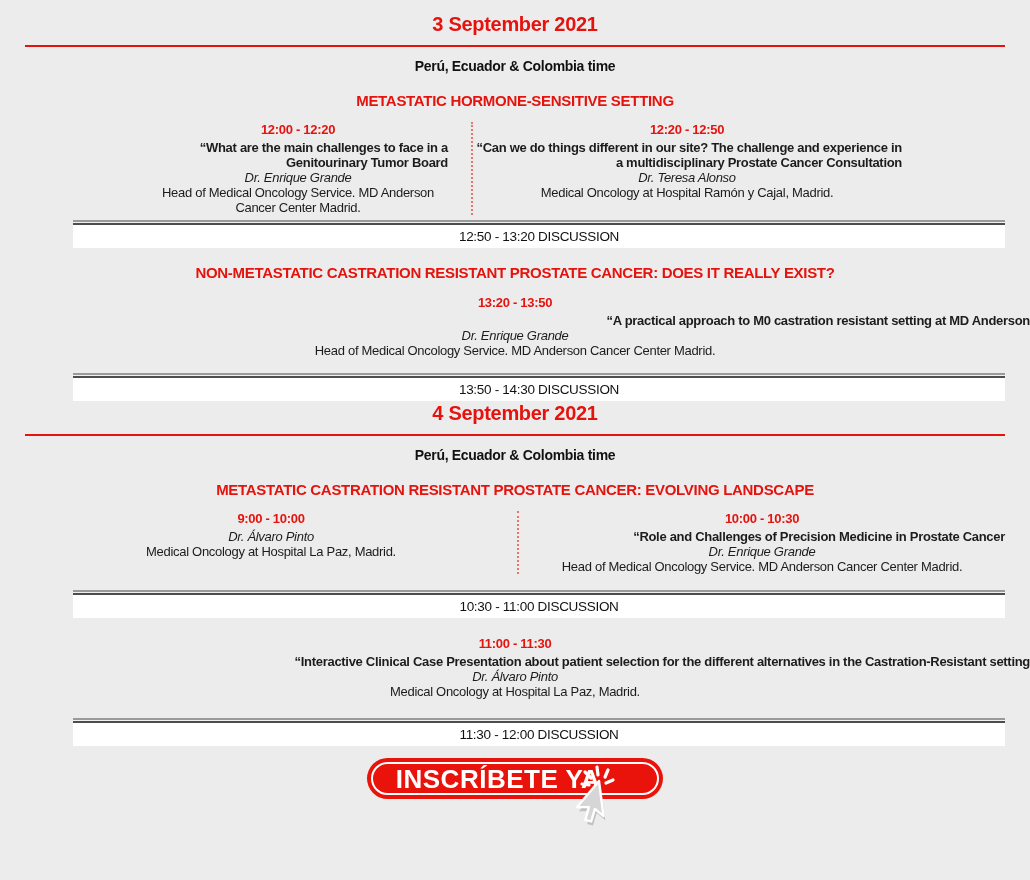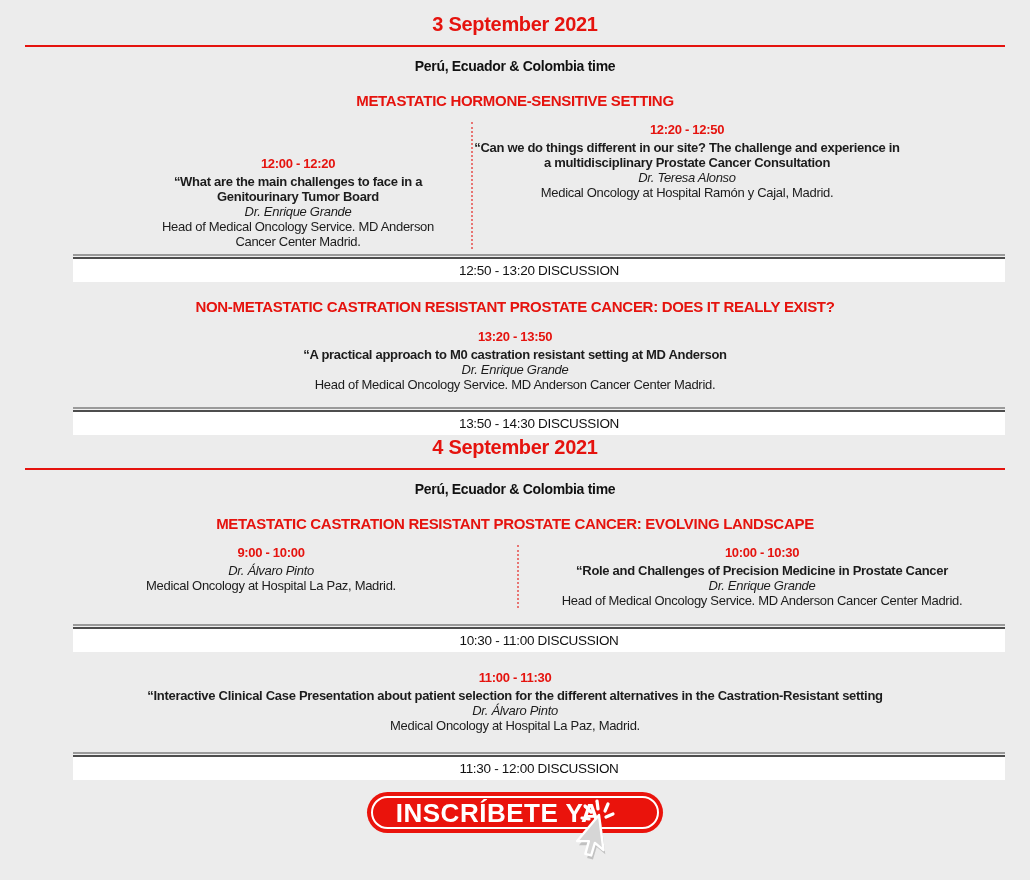--- a/index.html
+++ b/index.html
@@ -17,29 +17,29 @@
   .timezone{
     text-align:center;font-size:14px;font-weight:700;color:#111;
     margin-top:11px;line-height:16px;
   }
   .section-header{
     text-align:center;font-size:15px;font-weight:700;color:#e5130e;
     margin-top:19px;line-height:16px;
   }
   .pair-row{display:flex;padding:0 25px;margin-top:13px;align-items:stretch;}
   .col{box-sizing:border-box;}
-  .col-l1{width:446px;margin-top:34px;}
+  .col-l1{width:446px;}
   .col-r1{flex:1;border-left:2px dotted rgba(229,19,14,.55);}
   .col-l2{width:492px;}
   .col-r2{flex:1;border-left:2px dotted rgba(229,19,14,.55);}
   .shift-r{transform:translateX(50px);}
   .shift-l{transform:translateX(-52px);}
   .session{text-align:center;font-size:13px;line-height:15px;}
   .session .time{color:#e5130e;font-weight:700;margin-bottom:3px;}
-  .session .stitle{font-weight:700;margin:0 auto;}
+  .session .stitle{font-weight:700;margin:0 auto;text-align:right;}
   .session .speaker{font-style:italic;}
   .mw300{max-width:300px;}
   .mw430{max-width:430px;}
   .aff-narrow{max-width:310px;margin:0 auto;}
   .nowrap{white-space:nowrap;}
   .single-session{margin-top:14px;}
   .discussion{margin:0 25px;padding-left:48px;}
   .dline{
     height:5px;
     background:linear-gradient(to bottom,#9a9a9a 0,#9a9a9a 40%,#f0f0f0 40%,#f0f0f0 60%,#4d4d4d 60%,#4d4d4d 100%);

